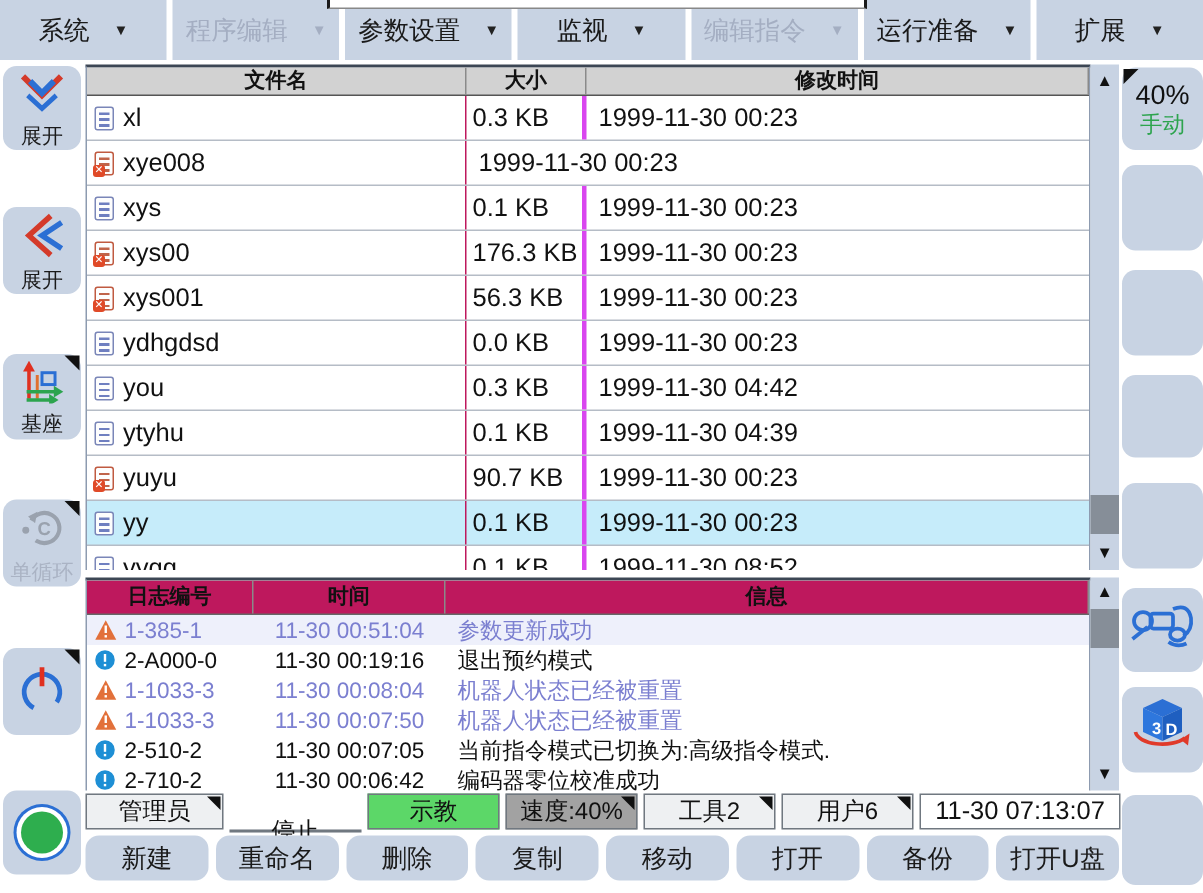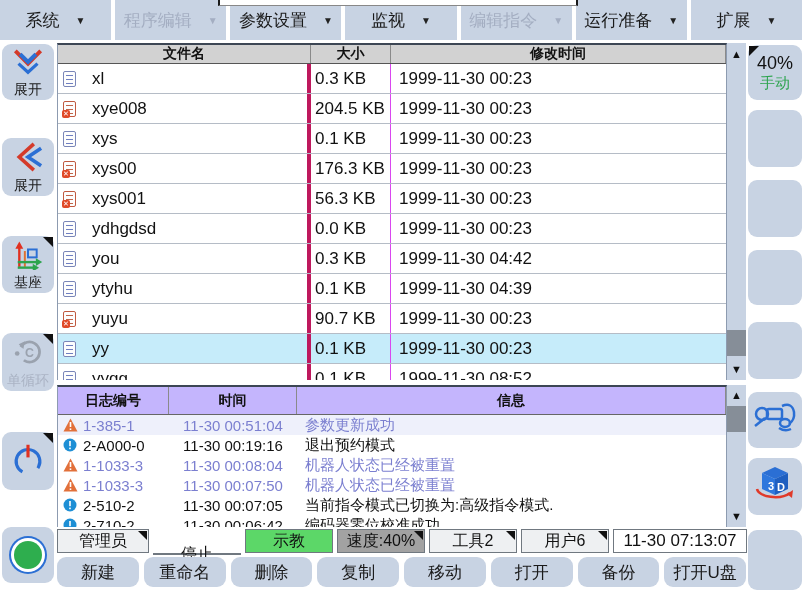--- a/index.html
+++ b/index.html
@@ -34,36 +34,36 @@
   #file-section { position:absolute; left:57px; top:43px; width:670px; height:337px; background:#fff;
                   border-top:2px solid #3c4654; border-left:1px solid #8d9bb0; border-right:1px solid #8d9bb0; overflow:hidden; }
   #file-header { display:flex; height:19px; background:#d2d2d2; border-bottom:1px solid #555;
                  font-size:14px; font-weight:bold; color:#111; }
   #file-header .fh { display:flex; align-items:center; justify-content:center; border-right:1px solid #8a8a8a; }
   .col-name { width:253px; } .col-size { width:80px; } .col-time { flex:1; }
   #file-rows { height:318px; overflow:hidden; }
   .frow { display:flex; height:30px; background:#fff; border-bottom:1px solid #b5bcc6; font-size:17px; color:#111; cursor:pointer; }
   .frow.selected { background:#c6ecfa; }
   .fc { display:flex; align-items:center; }
-  .fc.name { width:253px; padding-left:5px; gap:16px; border-right:4px solid #be185d; }
-  .fc.size { width:80px; padding-left:4px; border-right:1px solid #d946ef; }
+  .fc.name { width:253px; padding-left:5px; gap:6px; border-right:1px solid #be185d; }
+  .fc.size { width:80px; padding-left:4px; border-right:3px solid #d946ef; }
   .fc.mtime { flex:1; padding-left:8px; }
   .doc-icon { position:relative; width:13px; height:16px; background:#fdfdfd; border:1px solid #7a86b8; border-radius:2px; flex:0 0 13px; }
   .doc-icon .doc-lines { position:absolute; left:2px; right:2px; top:3px; height:10px;
       background:repeating-linear-gradient(to bottom,#6f7fc0 0 1.5px,transparent 1.5px 4px); }
   .doc-red { border-color:#c05a40; }
   .doc-red .doc-lines { background:repeating-linear-gradient(to bottom,#c0644a 0 1.5px,transparent 1.5px 4px); }
   .doc-badge { display:none; position:absolute; left:-2px; bottom:-2px; width:8px; height:8px; background:#e04a28;
                border-radius:2px; color:#fff; font-size:7px; line-height:8px; text-align:center; font-weight:bold; }
   .doc-red .doc-badge { display:block; }
 
   
   #log-section { position:absolute; left:57px; top:385px; width:670px; height:142px; background:#fff;
                  border-top:2px solid #3c4654; border-left:1px solid #8d9bb0; border-right:1px solid #8d9bb0; overflow:hidden; }
-  #log-header { display:flex; height:28px; background:#c4b5fd; border-bottom:1px solid #666;
+  #log-header { display:flex; height:23px; background:#be185d; border-bottom:1px solid #666;
                 font-size:14px; font-weight:bold; color:#111; }
   #log-header .lh { display:flex; align-items:center; justify-content:center; border-right:1px solid #8a8a8a; }
   .lcol-id { width:111px; } .lcol-time { width:128px; } .lcol-msg { flex:1; }
   #log-rows { height:123px; overflow:hidden; }
   .lrow { display:flex; height:20px; font-size:15px; color:#111; align-items:center; }
   .lrow.hl { background:#eef0fb; }
   .lrow.purple { color:#7b7fd0; }
   .lc.lid { width:111px; display:flex; align-items:center; gap:5px; padding-left:5px; }
   .lc.ltime { width:128px; display:flex; justify-content:center;text-align:center; }
   .lc.lmsg { flex:1; padding-left:8px; white-space:nowrap; overflow:hidden; }
@@ -224,21 +224,20 @@
     <div class="fc mtime">1999-11-30 00:23</div>
   </div>
         <div class="frow">
     <div class="fc name">
       <span class="doc-icon doc-red">
         <span class="doc-lines"></span>
               <span class="doc-badge">✕</span>
       </span>
       <span class="fname">xye008</span>
     </div>
-    <div class="fc size">204.5 KB</div>
     <div class="fc mtime">1999-11-30 00:23</div>
   </div>
         <div class="frow">
     <div class="fc name">
       <span class="doc-icon doc-blue">
         <span class="doc-lines"></span>
       </span>
       <span class="fname">xys</span>
     </div>
     <div class="fc size">0.1 KB</div>

